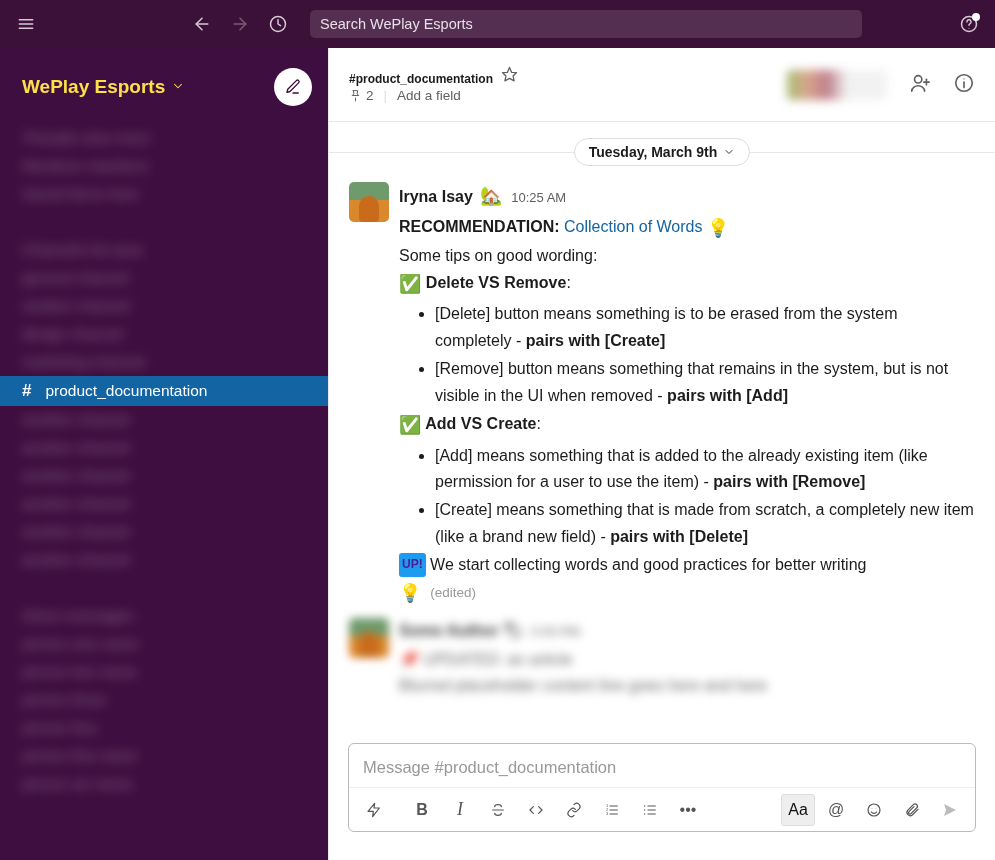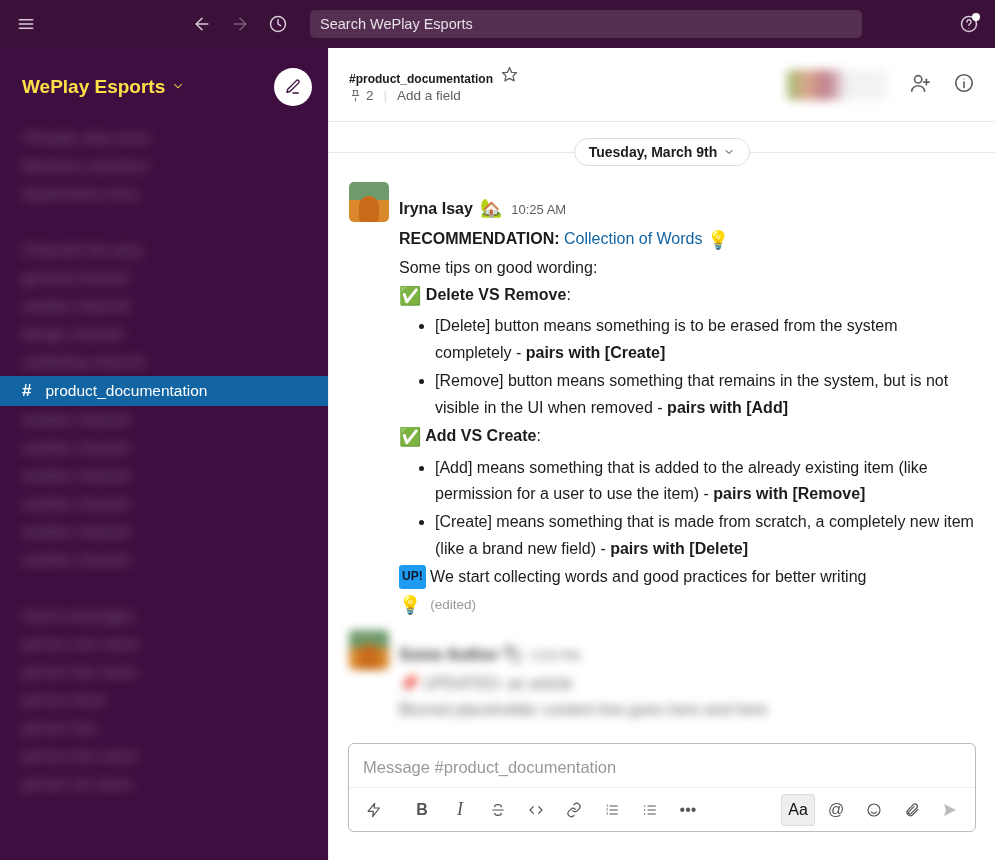--- a/index.html
+++ b/index.html
@@ -177,33 +177,33 @@
   }
   .avatar::after{
     content:"";
     position:absolute;
     left:10px; top:14px;
     width:20px; height:26px;
     background:#c96b1a;
     border-radius:10px 10px 4px 4px;
   }
   .msg-body { flex:1; font-size:16px; line-height:1.65; color:#1d1c1d; min-width:0; }
-  .msg-head { display:flex; align-items:baseline; gap:8px; margin-bottom:2px;margin-top:12px; }
+  .msg-head { display:flex; align-items:baseline; gap:8px; margin-bottom:2px; }
   .author { font-weight:800; font-size:16px; }
   .timestamp { color:#616061; font-size:13px; }
   .emoji { font-size:18px; vertical-align:-2px; }
   .link { color:#1264a3; }
   ul.msg-list { list-style: disc; padding-left: 36px; }
   ul.msg-list li { margin: 2px 0; }
   .bold { font-weight:700; }
   .edited { color:#999; font-size:13.5px;text-align:right; }
   .up-badge {
     display:inline-block;
     background:#1d9bf0;
-    color:#0f172a;
+    color:#4c1d95;
     font-weight:700;
     font-size:12px;
     padding:2px 3px;
     border-radius:3px;
     vertical-align:2px;
   }
 
   .msg.blurred .avatar { filter:blur(4px); }
   .msg.blurred .msg-body { filter:blur(5px); color:#777; }
   .msg.blurred .msg-body .author { color:#333; }

